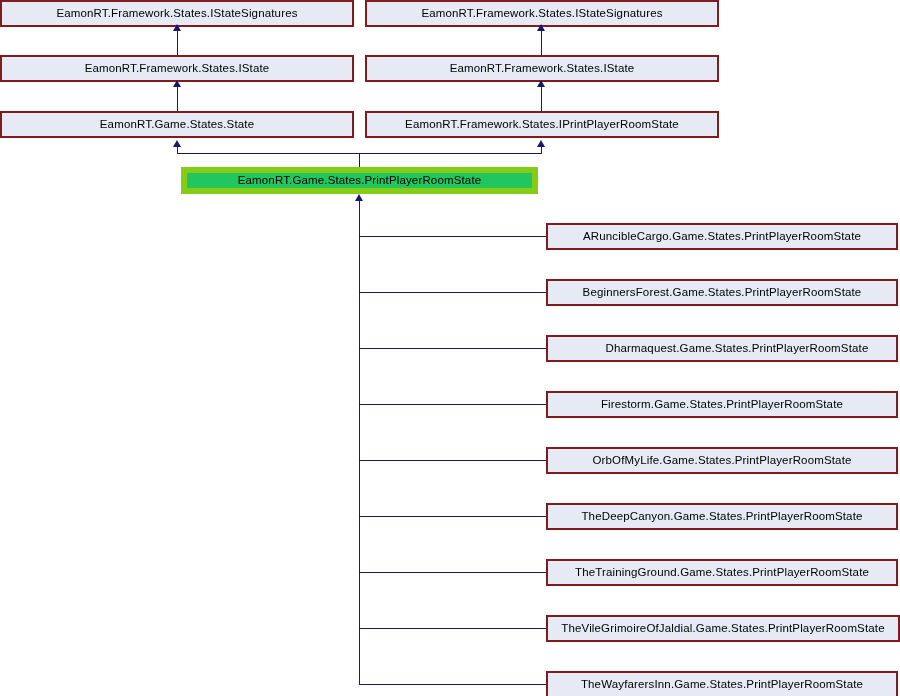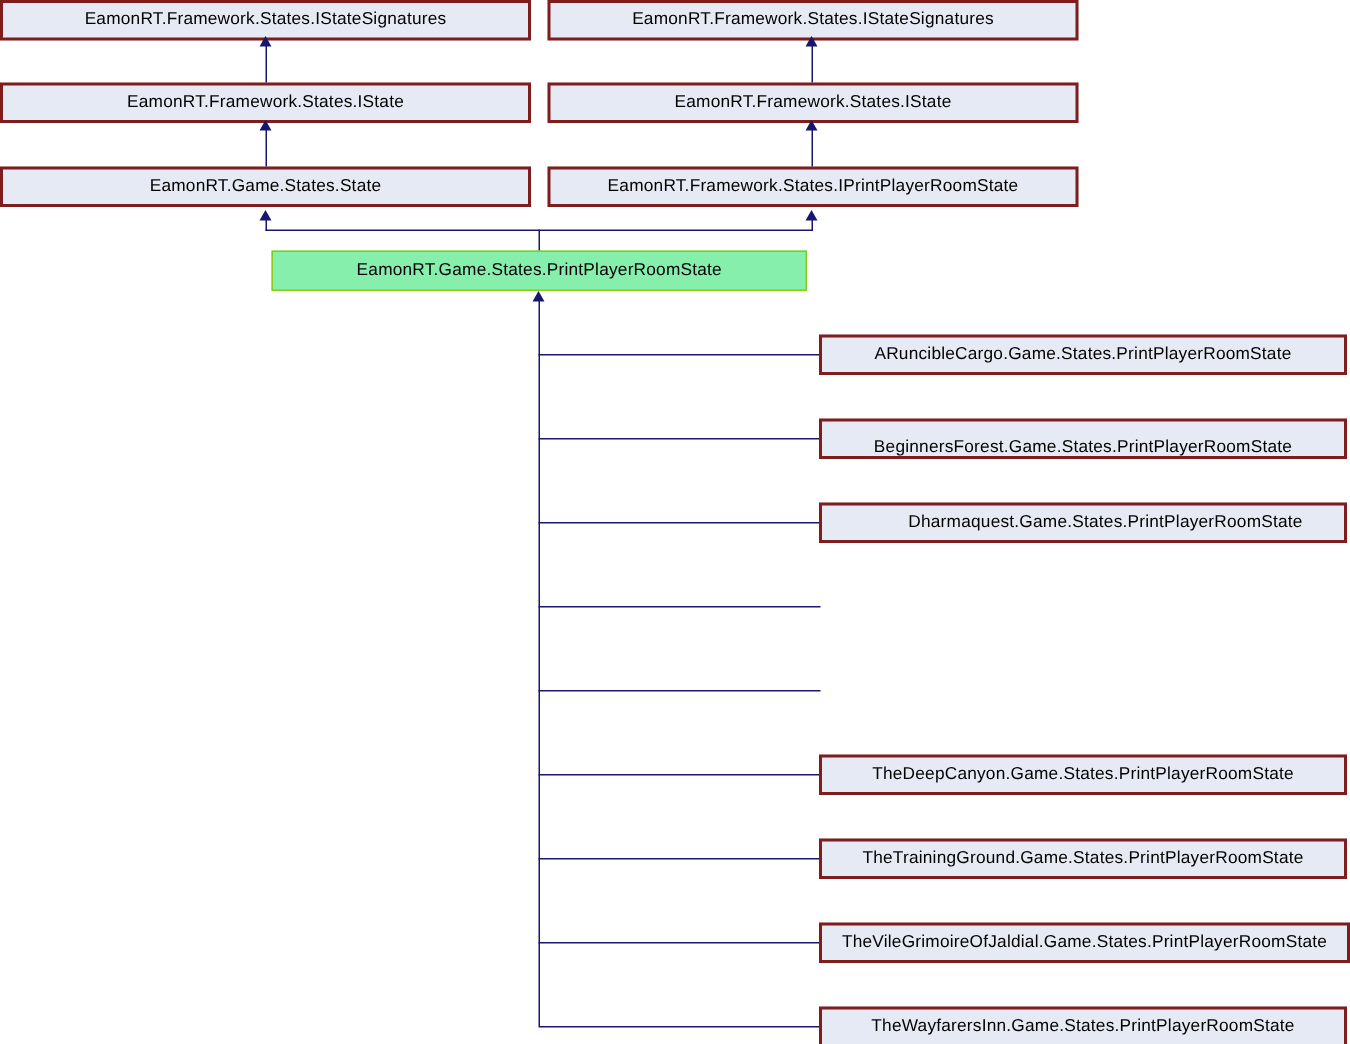--- a/index.html
+++ b/index.html
@@ -26,22 +26,22 @@
     letter-spacing: 0.15px;
     color: #000000;
     white-space: nowrap;
     user-select: none;
   }
   .node.base {
     background: #e5eaf4;
     border: 2px solid #7f1d1d;
   }
   .node.current {
-    background: #86efac;
-    border: 1px solid #84cc16;
+    background: #22c55e;
+    border: 6px solid #84cc16;
   }
   .node .label {
     pointer-events: none;
   }
   
   .edge-v, .edge-h {
     position: absolute;
     background: #17176b;
   }
   .edge-v { width: 1px; }
@@ -120,29 +120,35 @@
   <div class="edge-h" style="left:359px; top:460px; width:188px;"></div>
   <div class="edge-h" style="left:359px; top:516px; width:188px;"></div>
   <div class="edge-h" style="left:359px; top:572px; width:188px;"></div>
   <div class="edge-h" style="left:359px; top:628px; width:188px;"></div>
   <div class="edge-h" style="left:359px; top:684px; width:188px;"></div>
 
   <div class="node base" style="left:546px; top:223px; width:352px; height:27px;">
     <span class="label">ARuncibleCargo.Game.States.PrintPlayerRoomState</span>
   </div>
 
-  <div class="node base" style="left:546px; top:279px; width:352px; height:27px;align-items:flex-end;">
+  <div class="node base" style="left:546px; top:279px; width:352px; height:27px;">
     <span class="label">BeginnersForest.Game.States.PrintPlayerRoomState</span>
   </div>
 
   <div class="node base" style="left:546px; top:335px; width:352px; height:27px;padding-left:30px;">
     <span class="label">Dharmaquest.Game.States.PrintPlayerRoomState</span>
   </div>
 
+  <div class="node base" style="left:546px; top:391px; width:352px; height:27px;">
+    <span class="label">Firestorm.Game.States.PrintPlayerRoomState</span>
+  </div>
 
+  <div class="node base" style="left:546px; top:447px; width:352px; height:27px;">
+    <span class="label">OrbOfMyLife.Game.States.PrintPlayerRoomState</span>
+  </div>
 
   <div class="node base" style="left:546px; top:503px; width:352px; height:27px;align-items:center;">
     <span class="label">TheDeepCanyon.Game.States.PrintPlayerRoomState</span>
   </div>
 
   <div class="node base" style="left:546px; top:559px; width:352px; height:27px;">
     <span class="label">TheTrainingGround.Game.States.PrintPlayerRoomState</span>
   </div>
 
   <div class="node base" style="left:546px; top:615px; width:354px; height:27px;">

